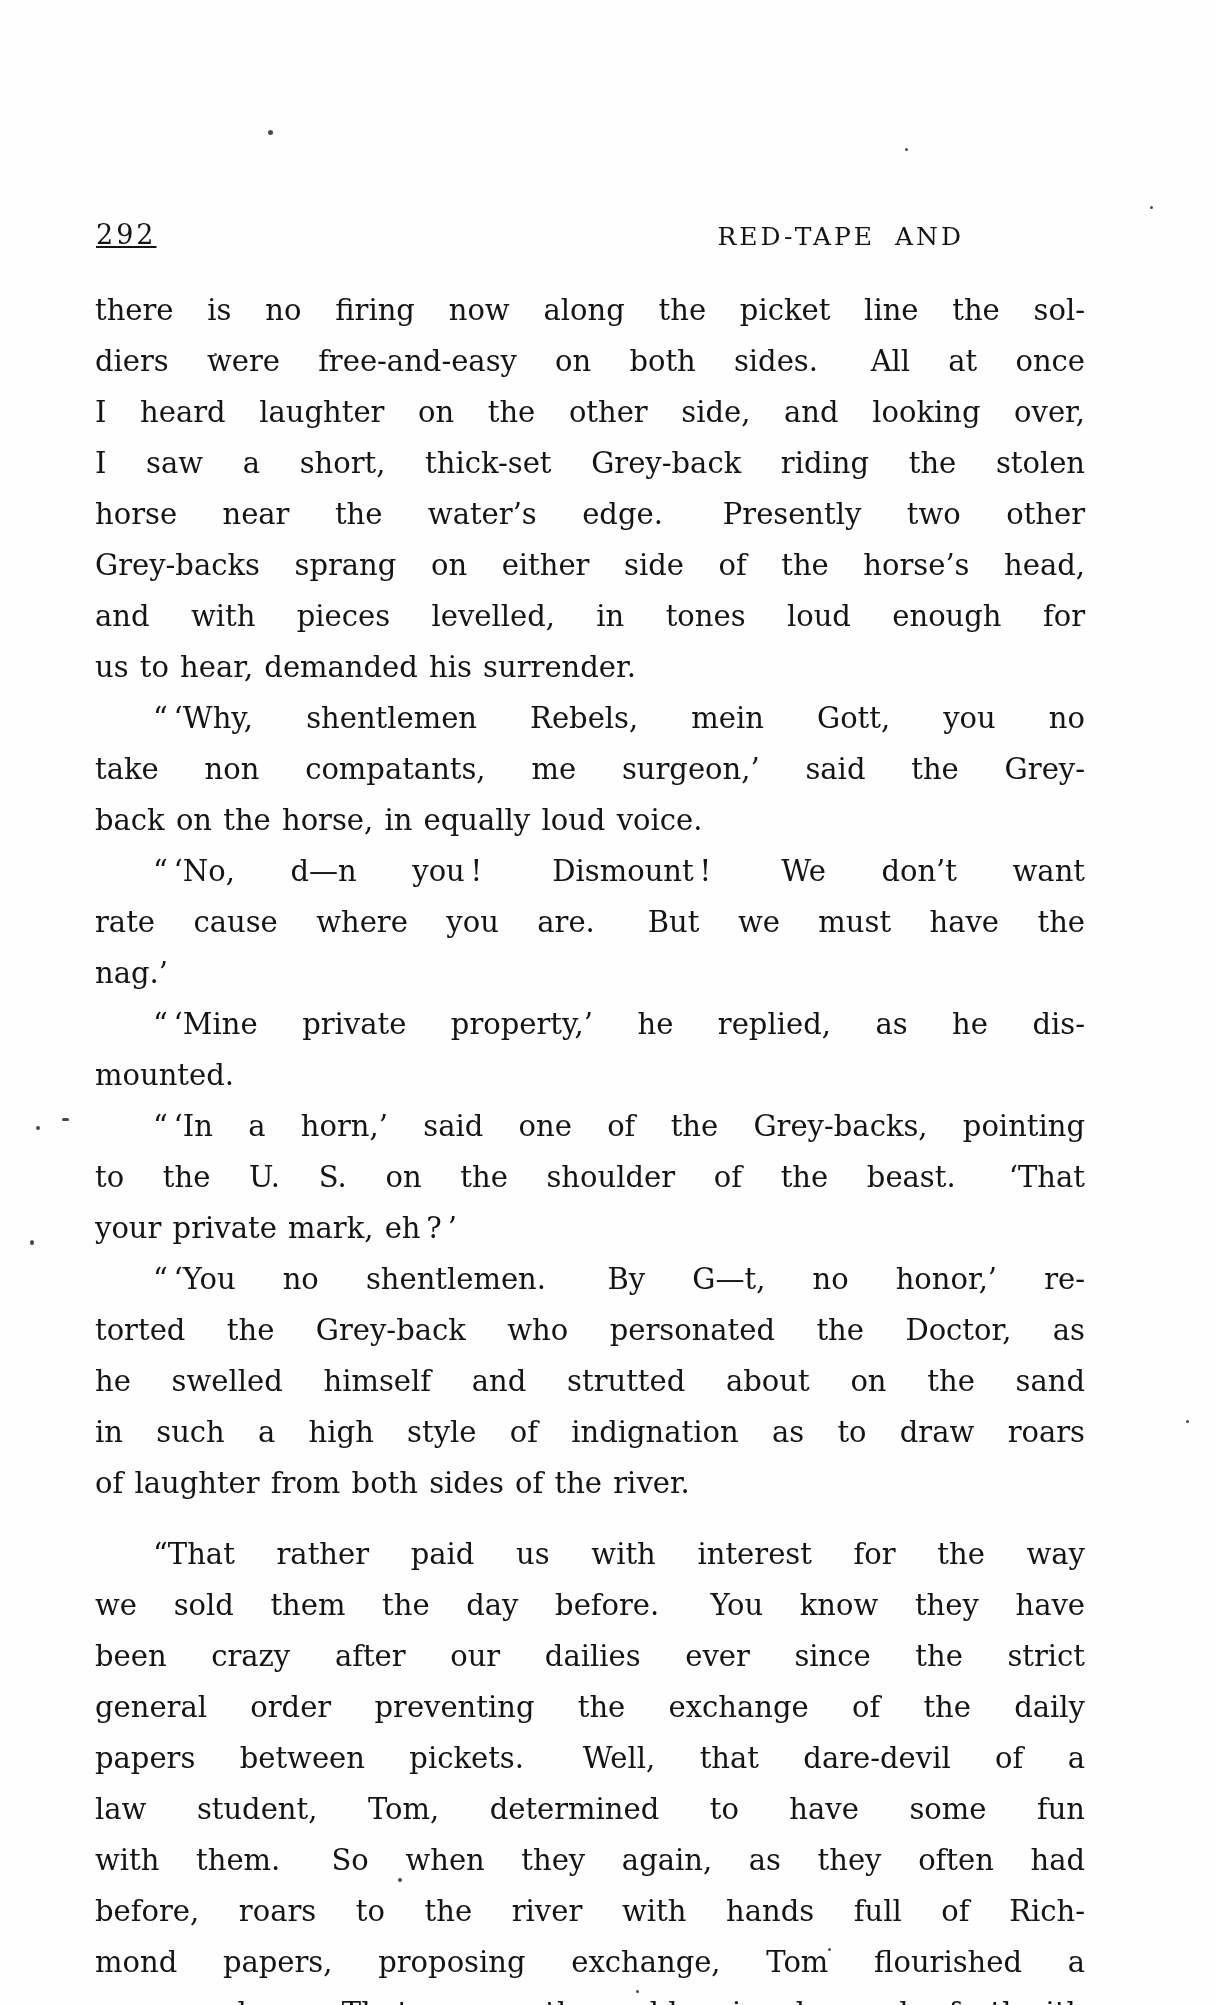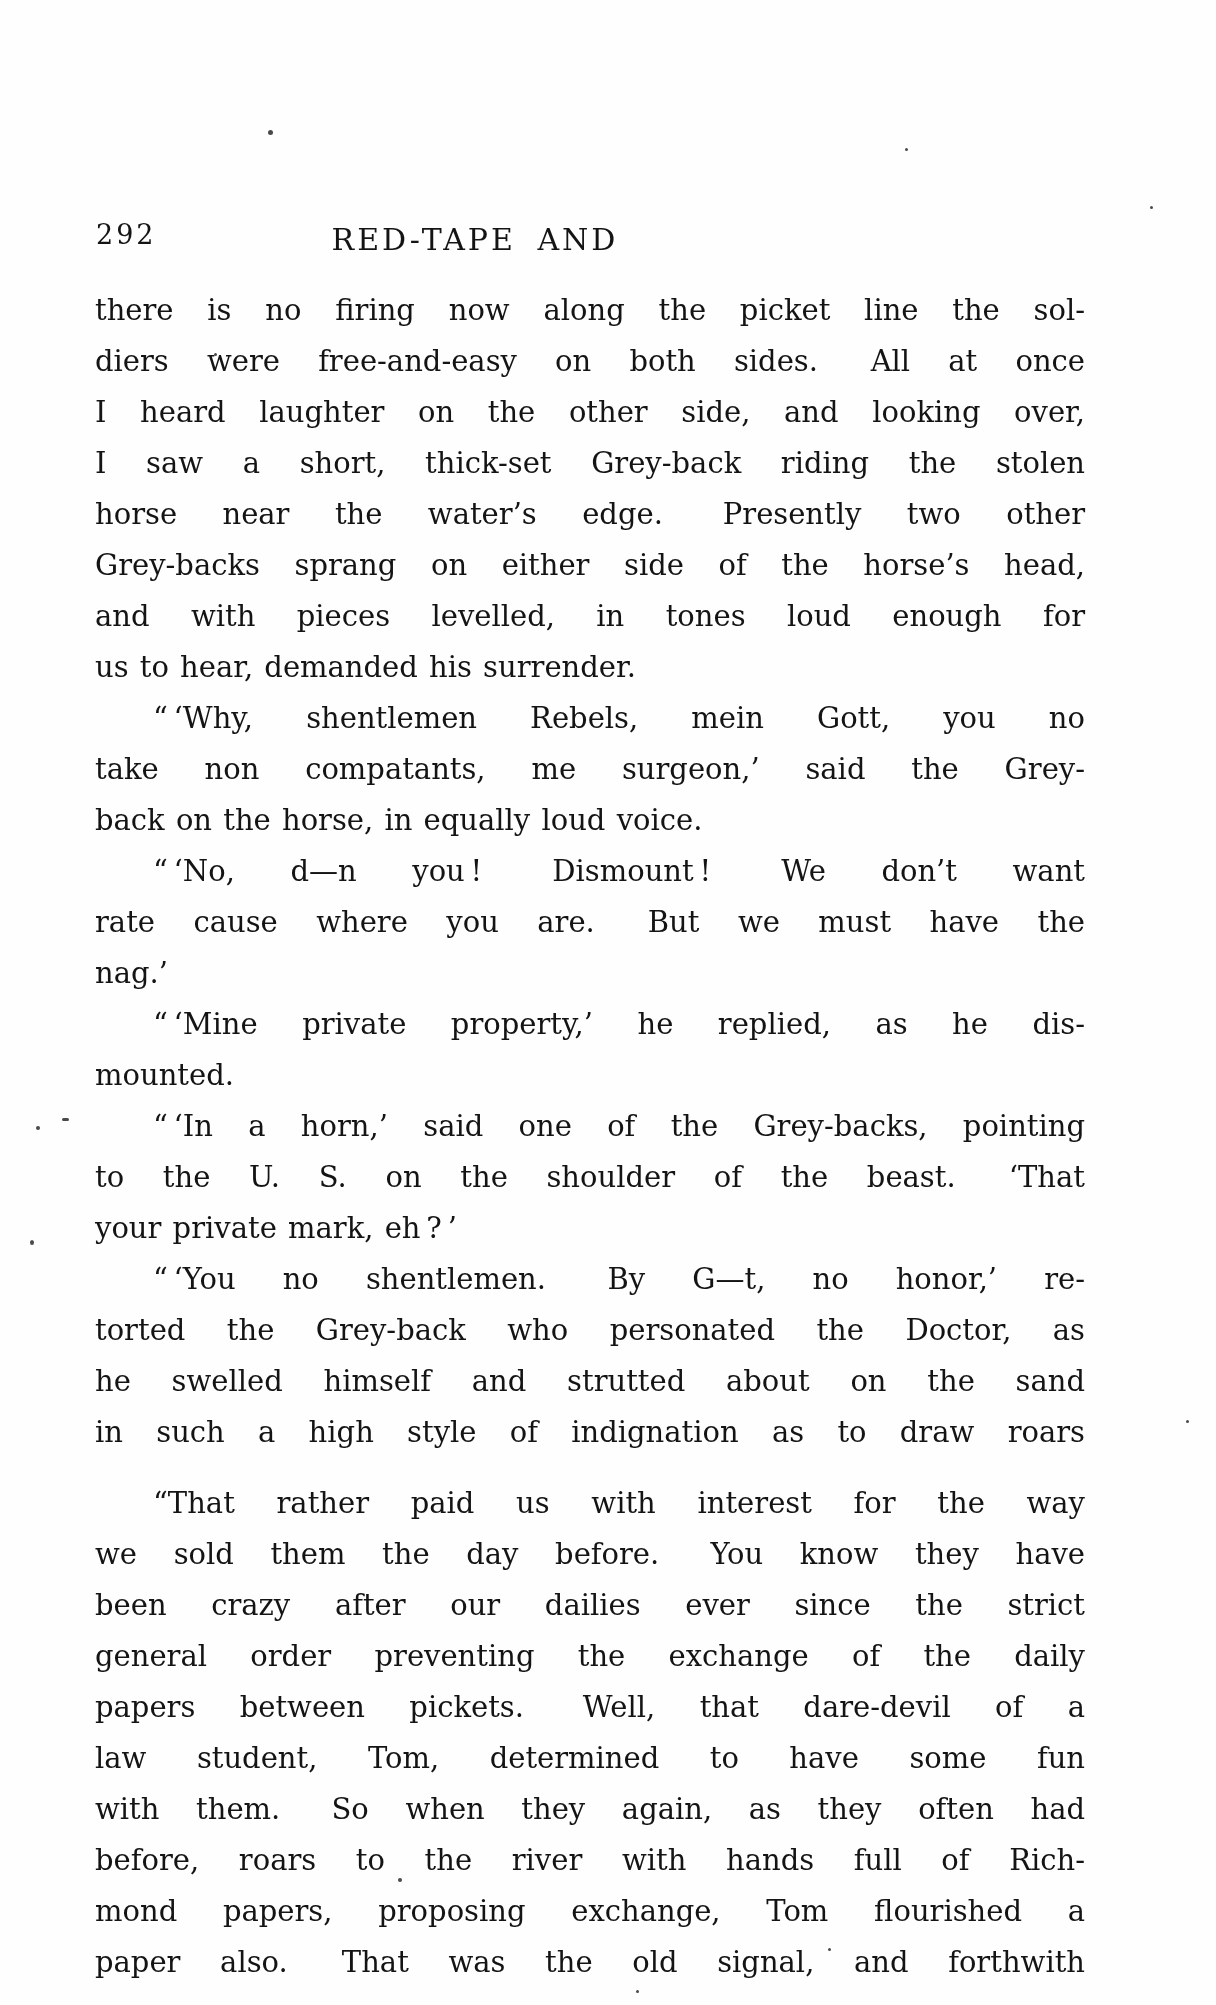--- a/index.html
+++ b/index.html
@@ -5,25 +5,25 @@
   html,body{margin:0;padding:0;}
   body{
     width:1216px;height:2005px;position:relative;
     background:#fefefe;color:#141414;
     font-family:"DejaVu Serif", serif;
     overflow:hidden;
   }
   .page{position:absolute;inset:0;}
   .page-number{
     position:absolute;left:96px;top:219px;
-    font-size:27px;letter-spacing:3px;
+    font-size:27px;letter-spacing:3px;text-decoration:underline;
   }
   .running-header{
-    position:absolute;left:0;top:222px;width:950px;
-    text-align:center;font-size:30px;letter-spacing:3px;word-spacing:9px;
+    position:absolute;left:14px;top:222px;width:950px;
+    text-align:right;font-size:25px;letter-spacing:3px;word-spacing:9px;
   }
   .body-text{
     position:absolute;left:95px;top:281px;width:990px;
     font-size:29px;line-height:43px;
   }
   .line{
     text-align:justify;
     text-align-last:justify;
     word-spacing:2px;
     white-space:normal;
@@ -62,20 +62,21 @@
     <div class="line e">nag.’</div>
     <div class="line i">“ ‘Mine private property,’ he replied, as he dis-</div>
     <div class="line e">mounted.</div>
     <div class="line i">“ ‘In a horn,’ said one of the Grey-backs, pointing</div>
     <div class="line">to the U. S. on the shoulder of the beast.  ‘That</div>
     <div class="line e">your private mark, eh ? ’</div>
     <div class="line i">“ ‘You no shentlemen.  By G—t, no honor,’ re-</div>
     <div class="line">torted the Grey-back who personated the Doctor, as</div>
     <div class="line">he swelled himself and strutted about on the sand</div>
     <div class="line">in such a high style of indignation as to draw roars</div>
+    <div class="line e">of laughter from both sides of the river.</div>
     <div class="line i sp">“That rather paid us with interest for the way</div>
     <div class="line">we sold them the day before.  You know they have</div>
     <div class="line">been crazy after our dailies ever since the strict</div>
     <div class="line">general order preventing the exchange of the daily</div>
     <div class="line">papers between pickets.  Well, that dare-devil of a</div>
     <div class="line">law student, Tom, determined to have some fun</div>
     <div class="line">with them.  So when they again, as they often had</div>
     <div class="line">before, roars to the river with hands full of Rich-</div>
     <div class="line">mond papers, proposing exchange, Tom flourished a</div>
     <div class="line">paper also.  That was the old signal, and forthwith</div>

